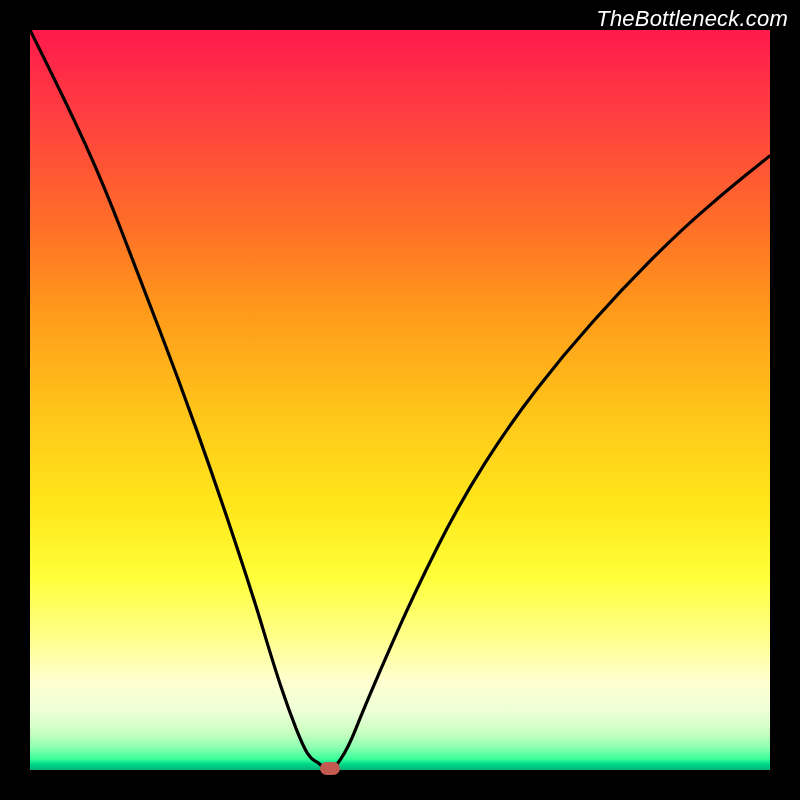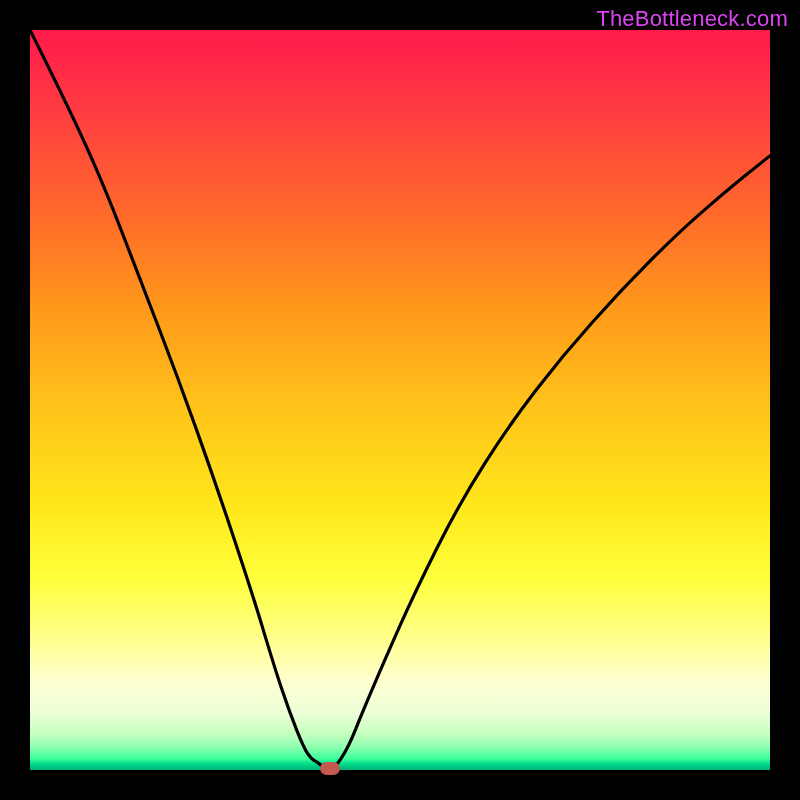--- a/index.html
+++ b/index.html
@@ -44,24 +44,25 @@
   .curve-svg {
     position: absolute;
     left: 0; top: 0;
     width: 740px;
     height: 740px;
   }
   .watermark {
     position: absolute;
     top: 6px;
     right: 12px;
-    color: #d946ef;
+    color: #ffffff;
     font-size: 22px;
     letter-spacing: 0.2px;
     font-weight: 500;
+    font-style: italic;
   }
   .marker {
     position: absolute;
     width: 20px;
     height: 13px;
     background: #c25a4f;
     border-radius: 7px;
   }
 </style>
 </head>

